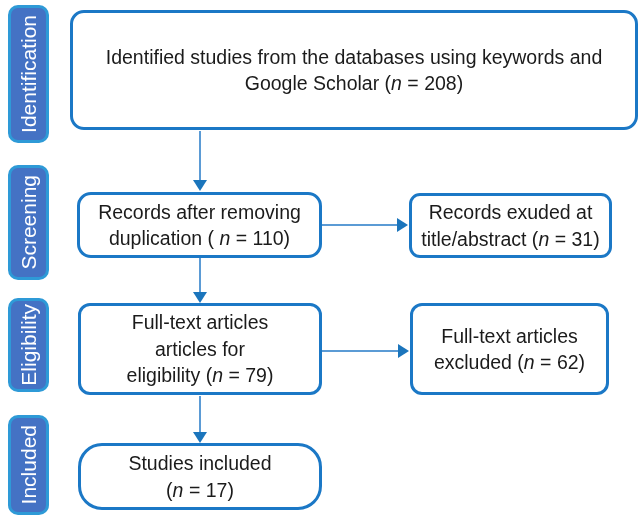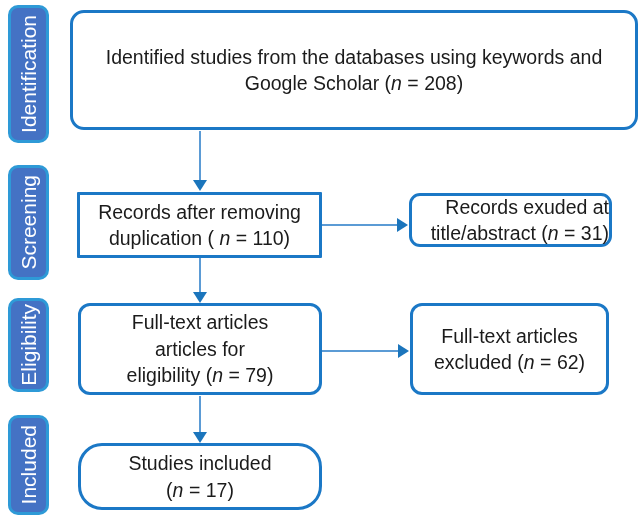--- a/index.html
+++ b/index.html
@@ -79,26 +79,26 @@
   </div>
   <div class="stage" style="top:415px;height:100px;">
     <span>Included</span>
   </div>
 
   <div class="fbox" style="left:70px;top:10px;width:568px;height:120px;border-radius:14px;">
     <span class="line">Identified studies from the databases using keywords and</span>
     <span class="line">Google Scholar (<i>n</i> = 208)</span>
   </div>
 
-  <div class="fbox" style="left:77px;top:192px;width:245px;height:66px;border-radius:1px;">
+  <div class="fbox" style="left:77px;top:192px;width:245px;height:66px;border-radius:14px;">
     <span class="line">Records after removing</span>
     <span class="line">duplication ( <i>n</i> = 110)</span>
   </div>
 
-  <div class="fbox" style="left:409px;top:193px;width:203px;height:54px;border-radius:11px;align-items:flex-end;">
+  <div class="fbox" style="left:409px;top:193px;width:203px;height:65px;border-radius:11px;">
     <span class="line">Records exuded at</span>
     <span class="line">title/abstract (<i>n</i> = 31)</span>
   </div>
 
   <div class="fbox" style="left:78px;top:303px;width:244px;height:92px;border-radius:12px;">
     <span class="line">Full-text articles</span>
     <span class="line">articles for</span>
     <span class="line">eligibility (<i>n</i> = 79)</span>
   </div>
 

